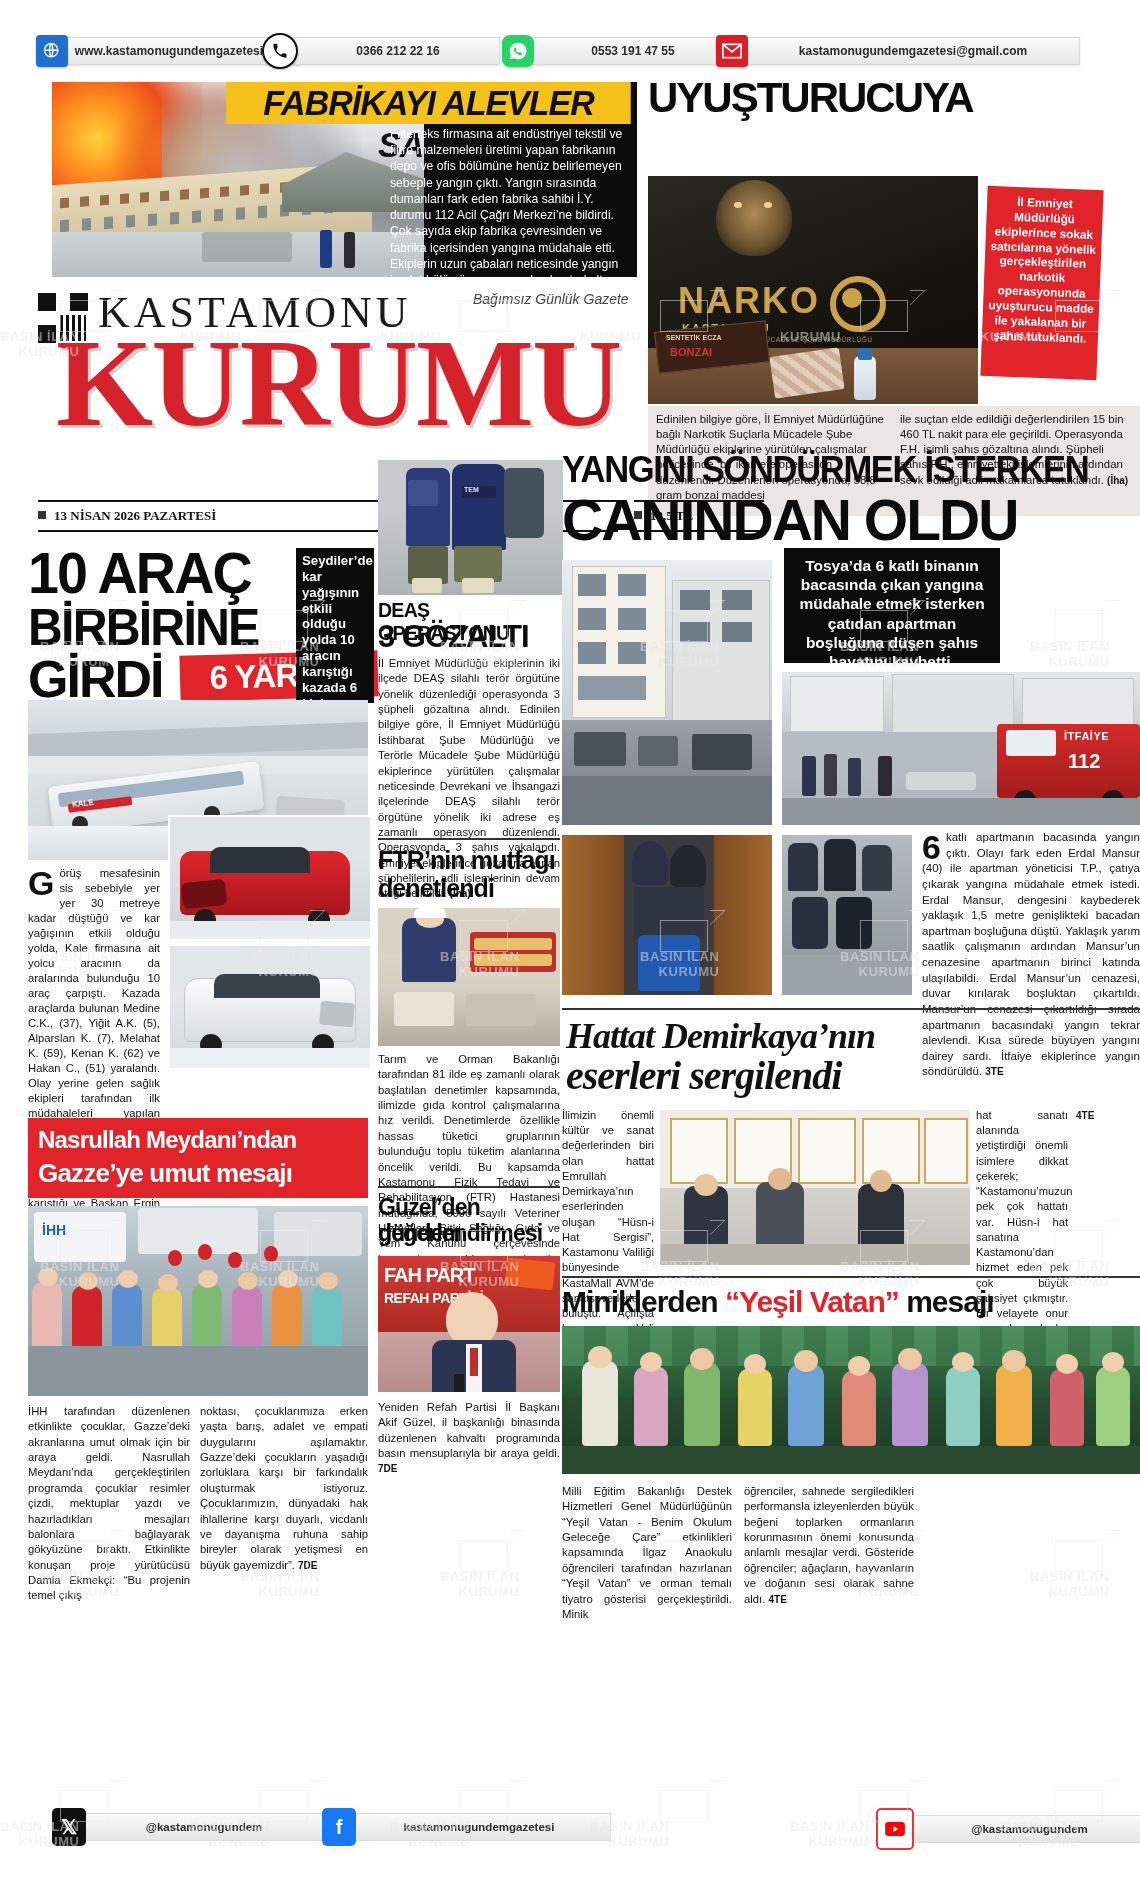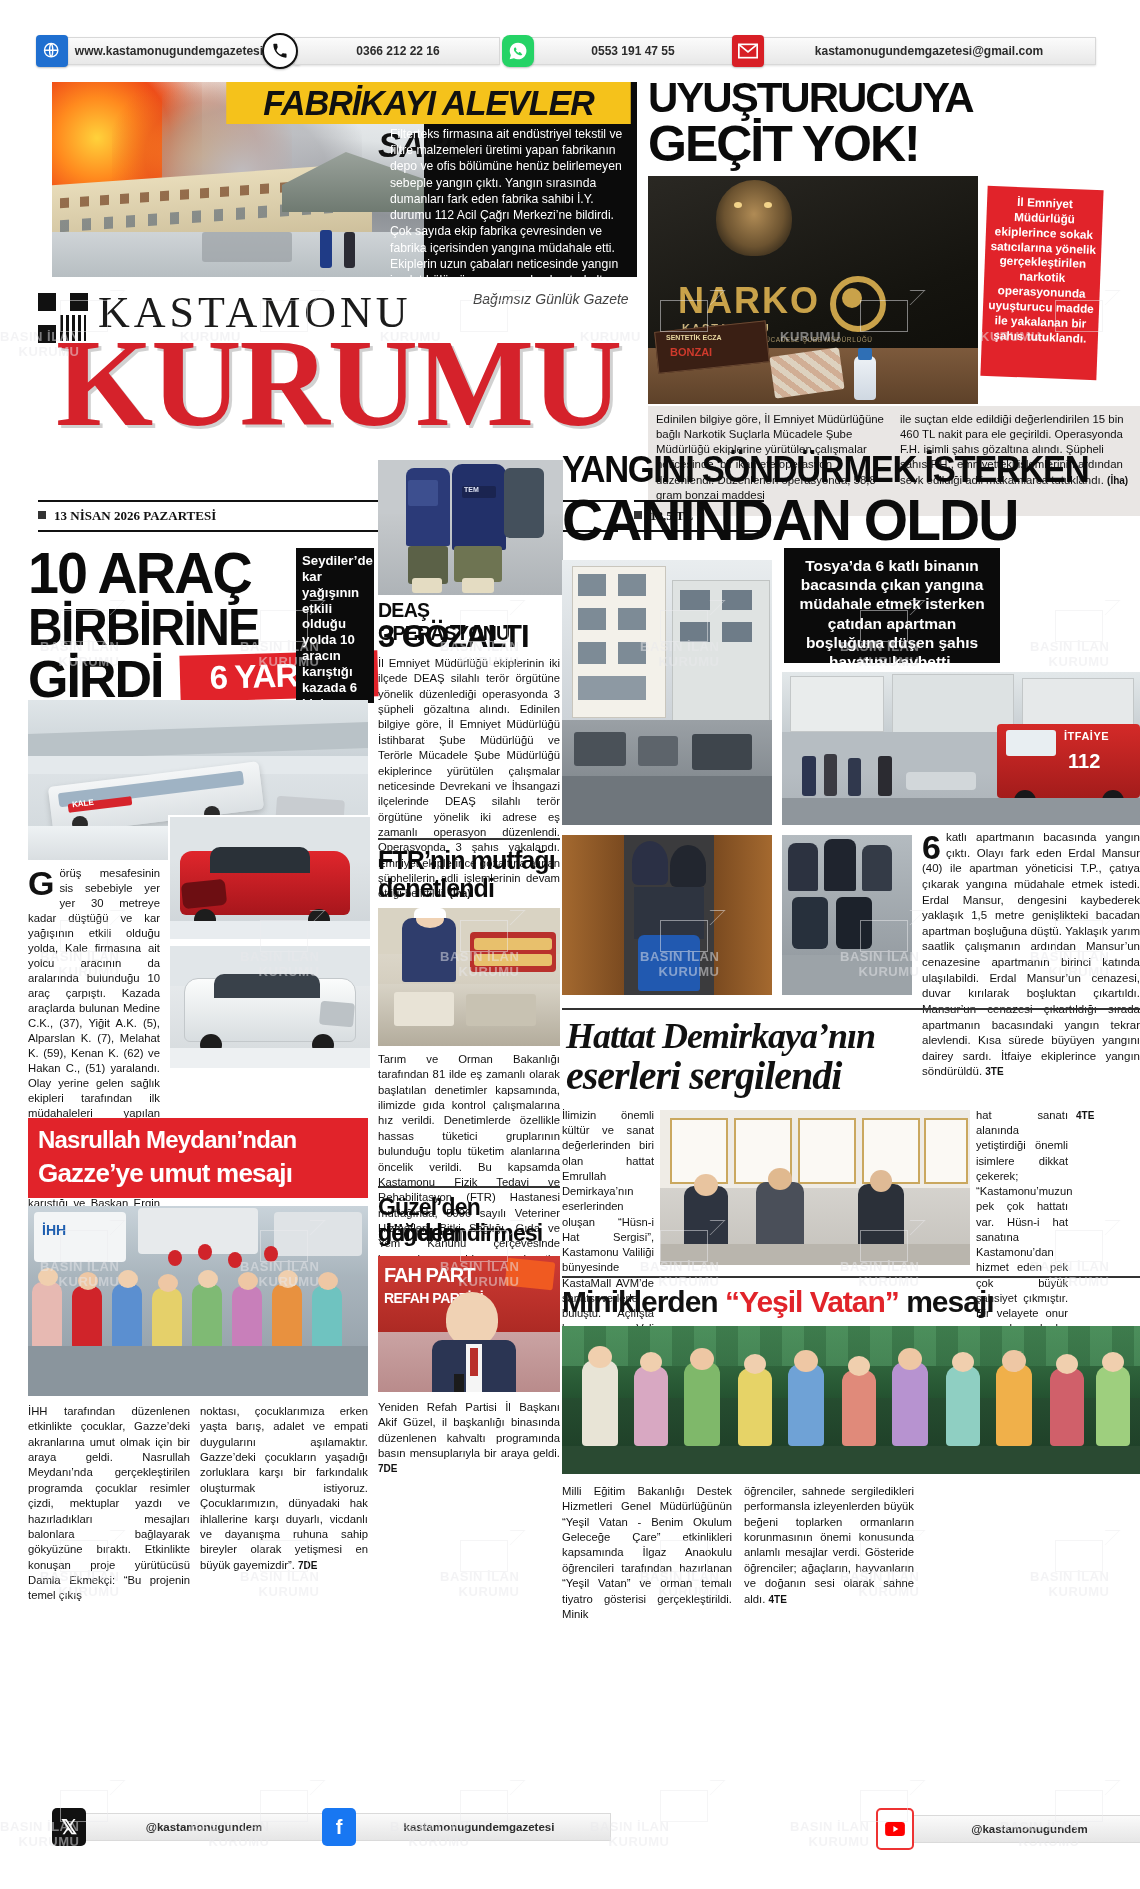--- a/index.html
+++ b/index.html
@@ -72,21 +72,21 @@
       <div class="cplate" style="width:170px;justify-content:center;">0366 212 22 16</div>
     </div>
     <div class="cbox" style="left:502px;">
       <div class="cbtn" style="background:#25d366;border-radius:8px;">
         <svg width="20" height="20" viewBox="0 0 24 24" fill="#fff">
             <path d="M12 2a10 10 0 00-8.6 15L2 22l5.2-1.3A10 10 0 1012 2zm5.3 14c-.2.6-1.2 1.2-1.7 1.2-.5.1-1 .1-1.6-.1-.4-.1-.9-.3-1.5-.5-2.6-1.1-4.3-3.7-4.4-3.9-.1-.2-1-1.4-1-2.6s.6-1.8.8-2.1c.2-.2.5-.3.6-.3h.5c.1 0 .3 0 .5.4l.7 1.7c.1.1.1.3 0 .5l-.3.4-.3.3c-.1.1-.2.2-.1.4.1.2.5 1 1.2 1.6.8.7 1.5 1 1.7 1.1.2.1.3.1.4 0l.7-.8c.2-.2.3-.2.5-.1l1.6.8c.2.1.4.2.4.3.1.1.1.5-.1 1z"></path>
           </svg>
       </div>
       <div class="cplate" style="width:168px;justify-content:center;">0553 191 47 55</div>
     </div>
-    <div class="cbox" style="left:732px;">
+    <div class="cbox" style="left:716px;">
       <div class="cbtn" style="background:#d81f26;">
         <svg width="20" height="16" viewBox="0 0 24 18" fill="none" stroke="#fff" stroke-width="2">
             <rect x="1" y="1" width="22" height="16"></rect>
             <path d="M1 1l11 9 11-9"></path>
           </svg>
       </div>
       <div class="cplate" style="width:300px;justify-content:center;">kastamonugundemgazetesi@gmail.com</div>
     </div>
   </div>
 
@@ -108,21 +108,20 @@
     </div>
 
     <div class="yellow" style="position:absolute;left:168px;top:0;width:417px;height:42px;font-size:35px;line-height:42px;text-align:center;transform:scaleX(.97);">FABRİKAYI ALEVLER SARDI</div>
 
 
     <div style="position:absolute;left:338px;top:44px;width:240px;color:#fff;font-size:12.2px;line-height:1.33;"><span>Filterteks firmasına ait endüstriyel tekstil ve filtre malzemeleri üretimi yapan fabrikanın depo ve ofis bölümüne henüz belirlemeyen sebeple yangın çıktı. Yangın sırasında dumanları fark eden fabrika sahibi İ.Y. durumu 112 Acil Çağrı Merkezi’ne bildirdi. Çok sayıda ekip fabrika çevresinden ve fabrika içerisinden yangına müdahale etti. Ekiplerin uzun çabaları neticesinde yangın imalat bölümüne sıçramadan kontrol altına alındı. Yangının büyük ölçüde söndürüldüğü fabrikada ekipler söndürme ve soğutma çalışmalarını sürdürüyor.</span><span class="tag" style="margin-left:4px;">3TE</span></div>
   </div>
 
   <div class="blk" style="left:648px;top:76px;width:492px;height:365px;">
     <div class="hdl" style="position:absolute;left:0;top:0;width:492px;font-size:42px;letter-spacing:-2px;line-height:44px;font-weight:900;">UYUŞTURUCUYA</div>
-    <div class="hdl" style="position:absolute;left:0;top:42px;width:492px;font-size:50px;letter-spacing:-2px;line-height:52px;font-weight:900;">GEÇİT YOK!</div>
 
     <div class="photo" style="left:0;top:100px;width:330px;height:228px;background:linear-gradient(160deg,#2a2823,#15140f 60%,#0d0c08);">
       <div style="position:absolute;left:68px;top:4px;width:76px;height:76px;background:radial-gradient(ellipse at 50% 45%, #b08b55 0%, #6c5330 55%, #2b2317 85%);border-radius:50% 50% 46% 46%;"></div>
       <div style="position:absolute;left:86px;top:26px;width:8px;height:6px;background:#f2d38a;border-radius:50%;"></div>
       <div style="position:absolute;left:116px;top:26px;width:8px;height:6px;background:#f2d38a;border-radius:50%;"></div>
       <div style="position:absolute;left:30px;top:104px;font-family:'Liberation Sans',sans-serif;font-weight:900;font-size:36px;color:#c9a24a;letter-spacing:2px;">NARKO</div>
       <div style="position:absolute;left:182px;top:100px;width:44px;height:44px;border:6px solid #c9a24a;border-radius:50%;"></div>
       <div style="position:absolute;left:194px;top:112px;width:20px;height:20px;background:#c9a24a;border-radius:50%;"></div>
       <div style="position:absolute;left:34px;top:146px;font-size:11px;font-weight:700;color:#cbb47e;letter-spacing:2px;">KASTAMONU</div>
       <div style="position:absolute;left:34px;top:160px;font-size:6.5px;color:#a9966a;letter-spacing:.6px;">UYUŞTURUCULARLA MÜCADELE ŞUBE MÜDÜRLÜĞÜ</div>

